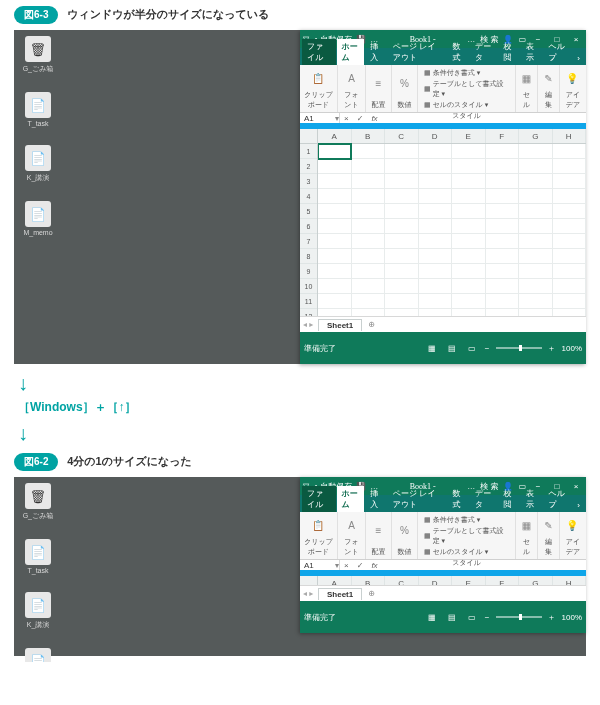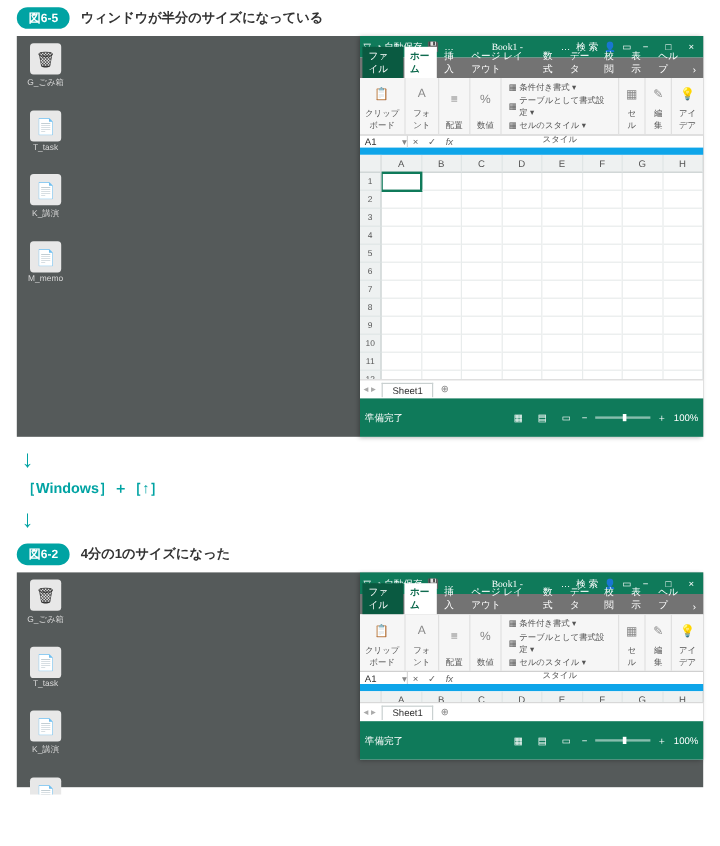--- a/index.html
+++ b/index.html
@@ -17,21 +17,21 @@
   .desk-icon .label { color: #d8d8d8; font-size: 7px; text-align: center; white-space: nowrap; }
   .excel-window { position: absolute; right: 0; top: 0; width: 286px; background: #fff; box-shadow: -1px 1px 4px rgba(0,0,0,.35); display: flex; flex-direction: column; }
   .excel-window.full { height: 334px; }
   .excel-window.quarter { height: 156px; }
   .titlebar { height: 18px; background: #0f7a5a; color: #fff; display: flex; align-items: center; font-size: 8px; padding: 0 3px; gap: 5px; }
   .titlebar .spacer { flex: 1; font-family: Liberation Serif, serif; }
   .titlebar .wbtn { width: 14px; text-align: center; cursor: pointer; }
   .titlebar .wbtn.close { background: none; }
   .titlebar .ic { font-size: 8px; }
   .qat { display: flex; gap: 4px; align-items: center; }
-  .tabstrip { height: 17px; background: #737373; display: flex; align-items: flex-end; padding-left: 2px; font-size: 8px; color: #fff; gap: 1px; }
+  .tabstrip { height: 17px; background: #0f766e; display: flex; align-items: flex-end; padding-left: 2px; font-size: 8px; color: #fff; gap: 1px; }
   .tabstrip .tab { padding: 2px 5px 2px 5px; cursor: pointer; }
   .tabstrip .tab.active { background: #fff; color: #0f6b4f; font-weight: bold; }
   .tabstrip .tab.file { background: #0a5a41; }
   .tabstrip .tab.last { margin-left: auto; padding-right: 6px; }
   .ribbon { height: 48px; border-bottom: 1px solid #d0d0d0; background: #f6f6f6; display: flex; font-size: 7px; color: #555; }
   .rgroup { border-right: 1px solid #e0e0e0; padding: 2px 4px; display: flex; flex-direction: column; justify-content: space-between; }
   .rgroup .top { display:flex; align-items:center; justify-content:center; flex:1; font-size:10px; color:#888; }
   .rgroup .lbl { text-align: center; font-size: 7px; }
   .styles-group { flex: 1; }
   .styles-list { display:flex; flex-direction:column; gap:1px; font-size:7px; padding:1px 2px; }
@@ -45,33 +45,33 @@
   .rowhdrs .corner { height: 15px; background: #eef1f1; border-bottom: 1px solid #c9d0d0; }
   .rowhdrs .rh { height: 15px; border-bottom: 1px solid #dfe5e5; font-size: 7px; text-align: center; line-height: 15px; color: #555; }
   .gridcols { flex: 1; overflow: hidden; }
   .colhdrs { height: 15px; display: flex; background: #eef1f1; border-bottom: 1px solid #c9d0d0; }
   .colhdrs .ch { width: 36px; border-right: 1px solid #dfe5e5; font-size: 8px; text-align: center; line-height: 15px; color: #555; }
   .cells { display: flex; }
   .cells .col { width: 36px; border-right: 1px solid #e8ecec; }
   .cells .cell { height: 15px; border-bottom: 1px solid #e8ecec; }
   .cells .cell.sel { outline: 2px solid #0f7a5a; outline-offset: -1px; }
   .sheet-tabs { height: 16px; border-top: 1px solid #d8d8d8; display: flex; align-items: center; font-size: 8px; padding-left: 18px; gap: 6px; background:#fff; }
-  .sheet-tabs .stab { border: 1px solid #c9d0d0; border-bottom: none; padding: 1px 8px; background: #fff; }
+  .sheet-tabs .stab { border: 1px solid #c9d0d0; border-bottom: none; padding: 1px 8px; background: #fff; font-weight: bold; }
   .sheet-tabs .plus { color: #888; cursor: pointer; }
   .statusbar { height: 32px; background: #0f7a5a; color: #fff; display: flex; align-items: center; font-size: 8px; padding: 0 4px; gap: 6px; }
   .statusbar .spacer { flex: 1; }
   .statusbar .viewbtn { width: 14px; text-align: center; cursor: pointer; }
   .zoom-slider { width: 46px; height: 2px; background: rgba(255,255,255,.5); position: relative; }
   .zoom-slider::after { content: ""; position: absolute; left: 50%; top: -2px; width: 3px; height: 6px; background: #fff; }
 </style>
 </head>
 <body>
 
 <div class="heading-row">
-  <span class="figlabel">図6-5</span>
+  <span class="figlabel">図6-3</span>
   <span class="figtitle">ウィンドウが半分のサイズになっている</span>
 </div>
 
 <div class="desktop">
   <div class="icons-col" id="icons-1">
       <div class="desk-icon">
         <div class="glyph">🗑</div>
         <div class="label">G_ごみ箱</div>
       </div>
       <div class="desk-icon">

